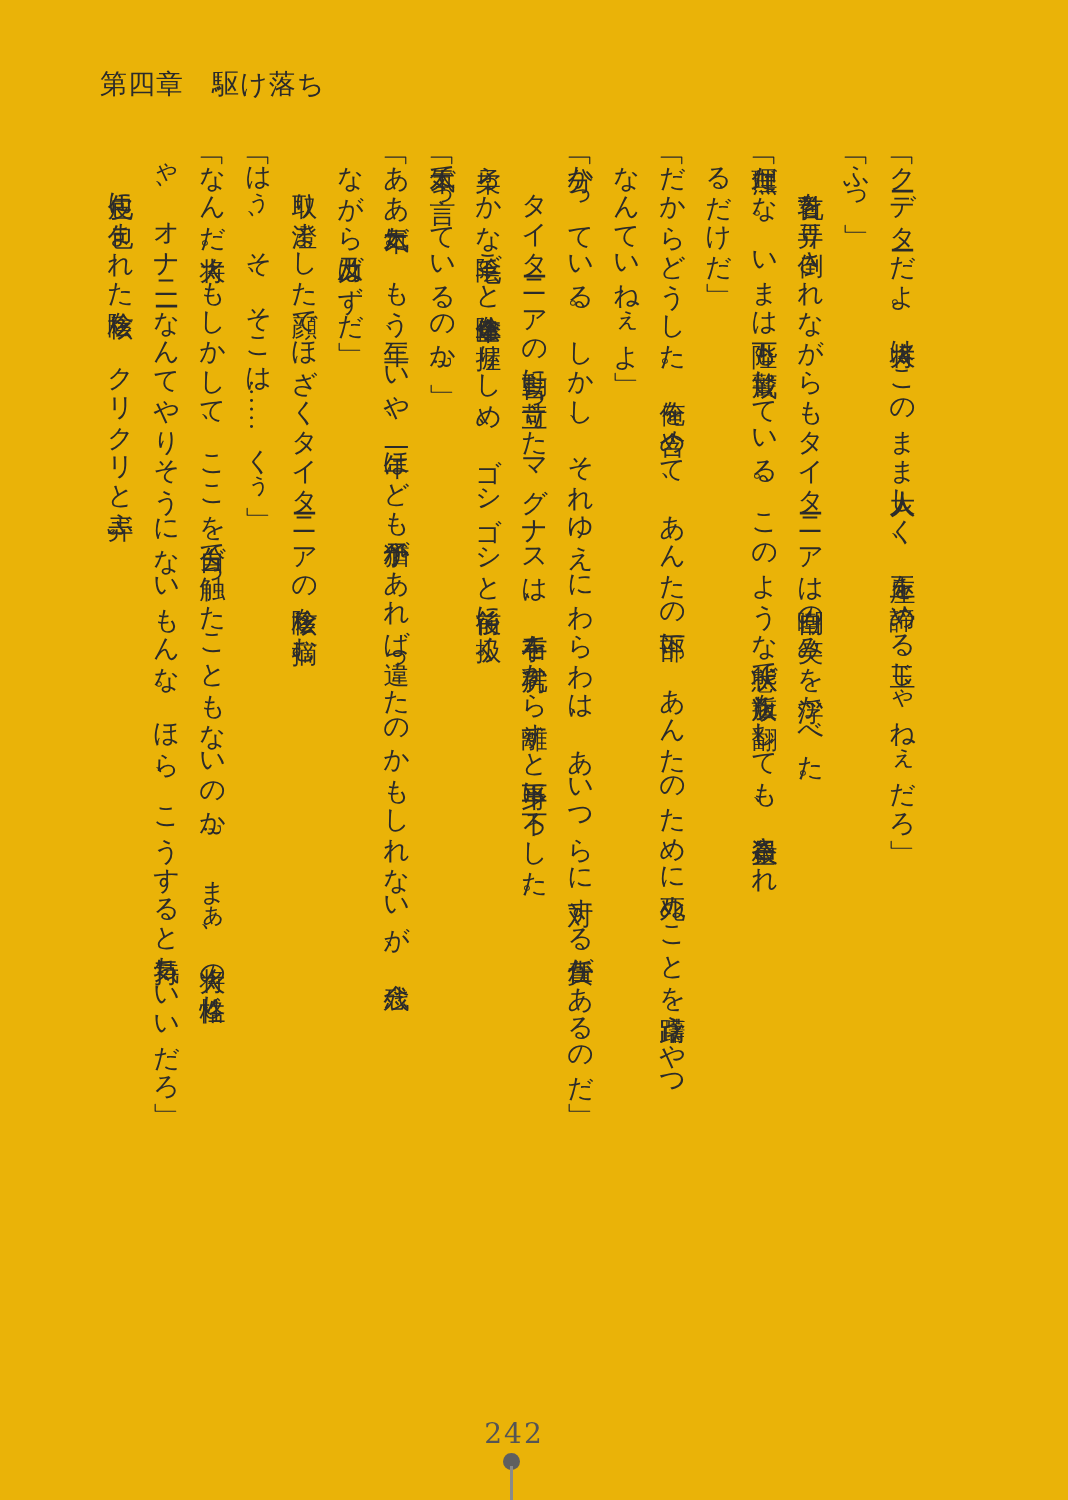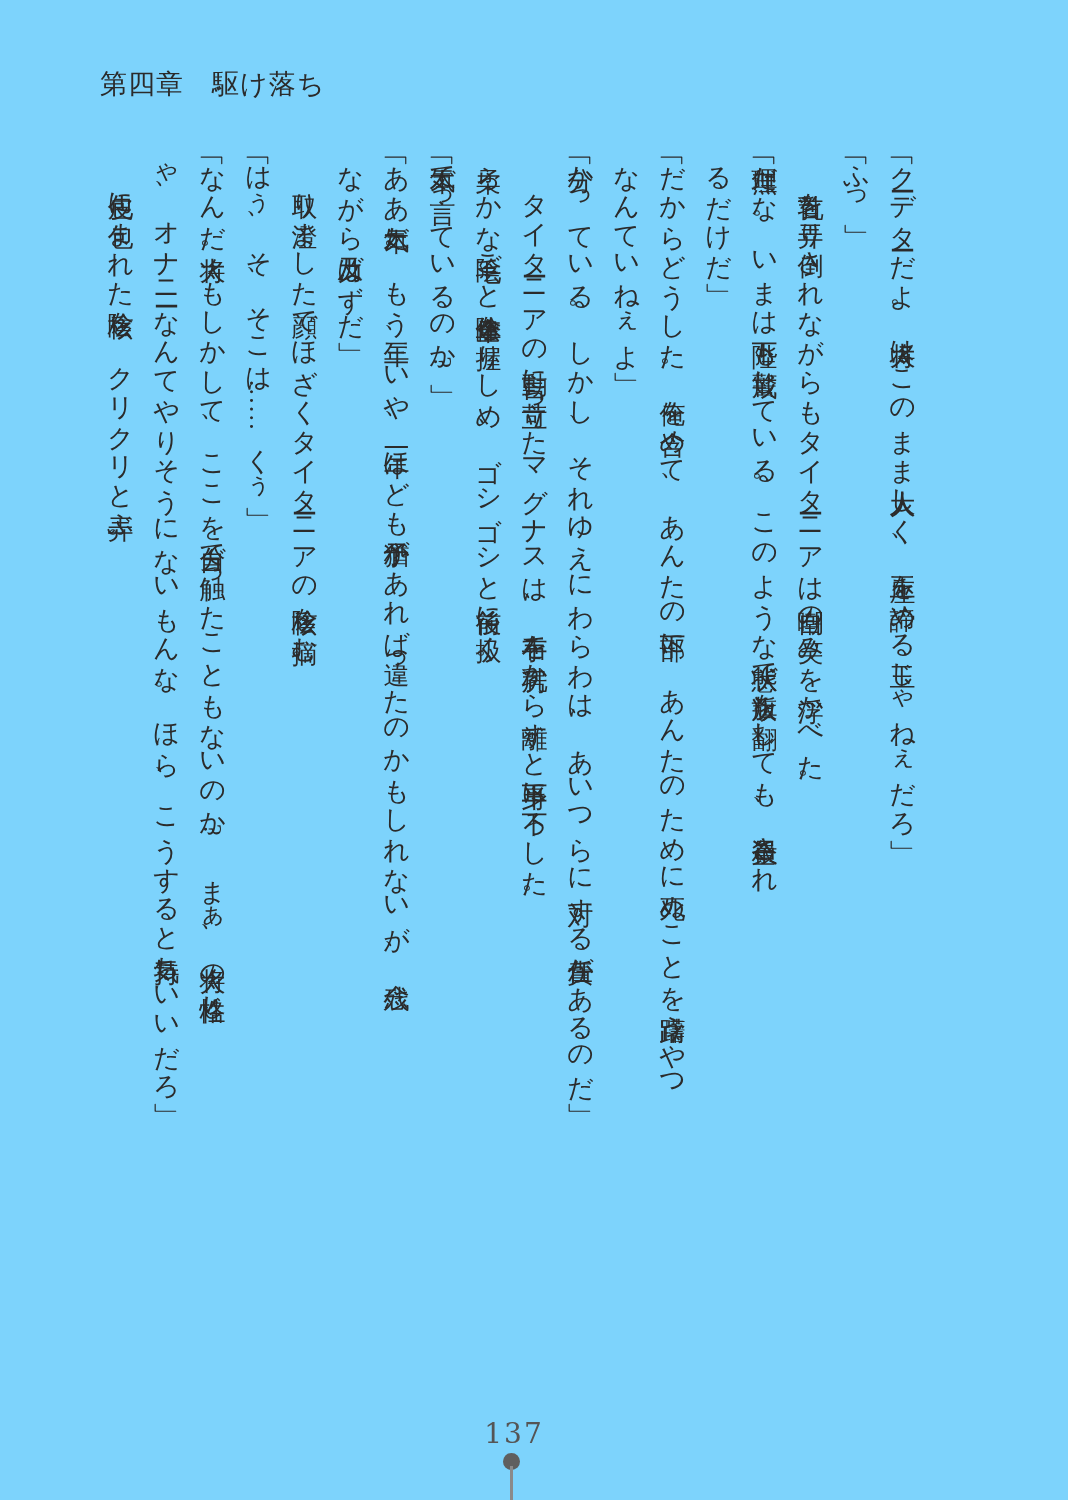--- a/index.html
+++ b/index.html
@@ -4,21 +4,21 @@
 <style>
   html, body {
     margin: 0;
     padding: 0;
     background: #ffffff;
   }
   .page {
     position: relative;
     width: 1068px;
     height: 1500px;
-    background: #7dd3fc;
+    background: #eab308;
     overflow: hidden;
     font-family: "Liberation Serif", "DejaVu Serif", serif;
     color: #2b2b2b;
   }
   
   .chapter-header {
     position: absolute;
     left: 100px;
     top: 66px;
     font-size: 27px;
@@ -95,18 +95,18 @@
     <p class="line">「本気で言っているのか?」</p>
     <p class="line">「ああ本気だ。もう三年、いや、一年ほども猶予があれば違ったのかもしれないが、残念</p>
     <p class="line">ながら力及ばずだ」</p>
     <p class="line">　取り澄ました顔でほざくタイターニアの陰核を摘む。</p>
     <p class="line">「はぅ、そ、そこは……くぅ」</p>
     <p class="line">「なんだ大将。もしかして、ここを自分で触ったこともないのか?　まぁ、大将の性格じ</p>
     <p class="line">ゃ、オナニーなんてやりそうにないもんな。ほら、こうすると気持ちいいだろ」</p>
     <p class="line">　包皮に包まれた陰核を、クリクリと弄ぶ。</p>
   </div>
 
-  <div class="page-number">137</div>
+  <div class="page-number">242</div>
 
   <div class="footer-dot"></div>
   <div class="footer-line"></div>
 
 </div>
 
 </body></html>

